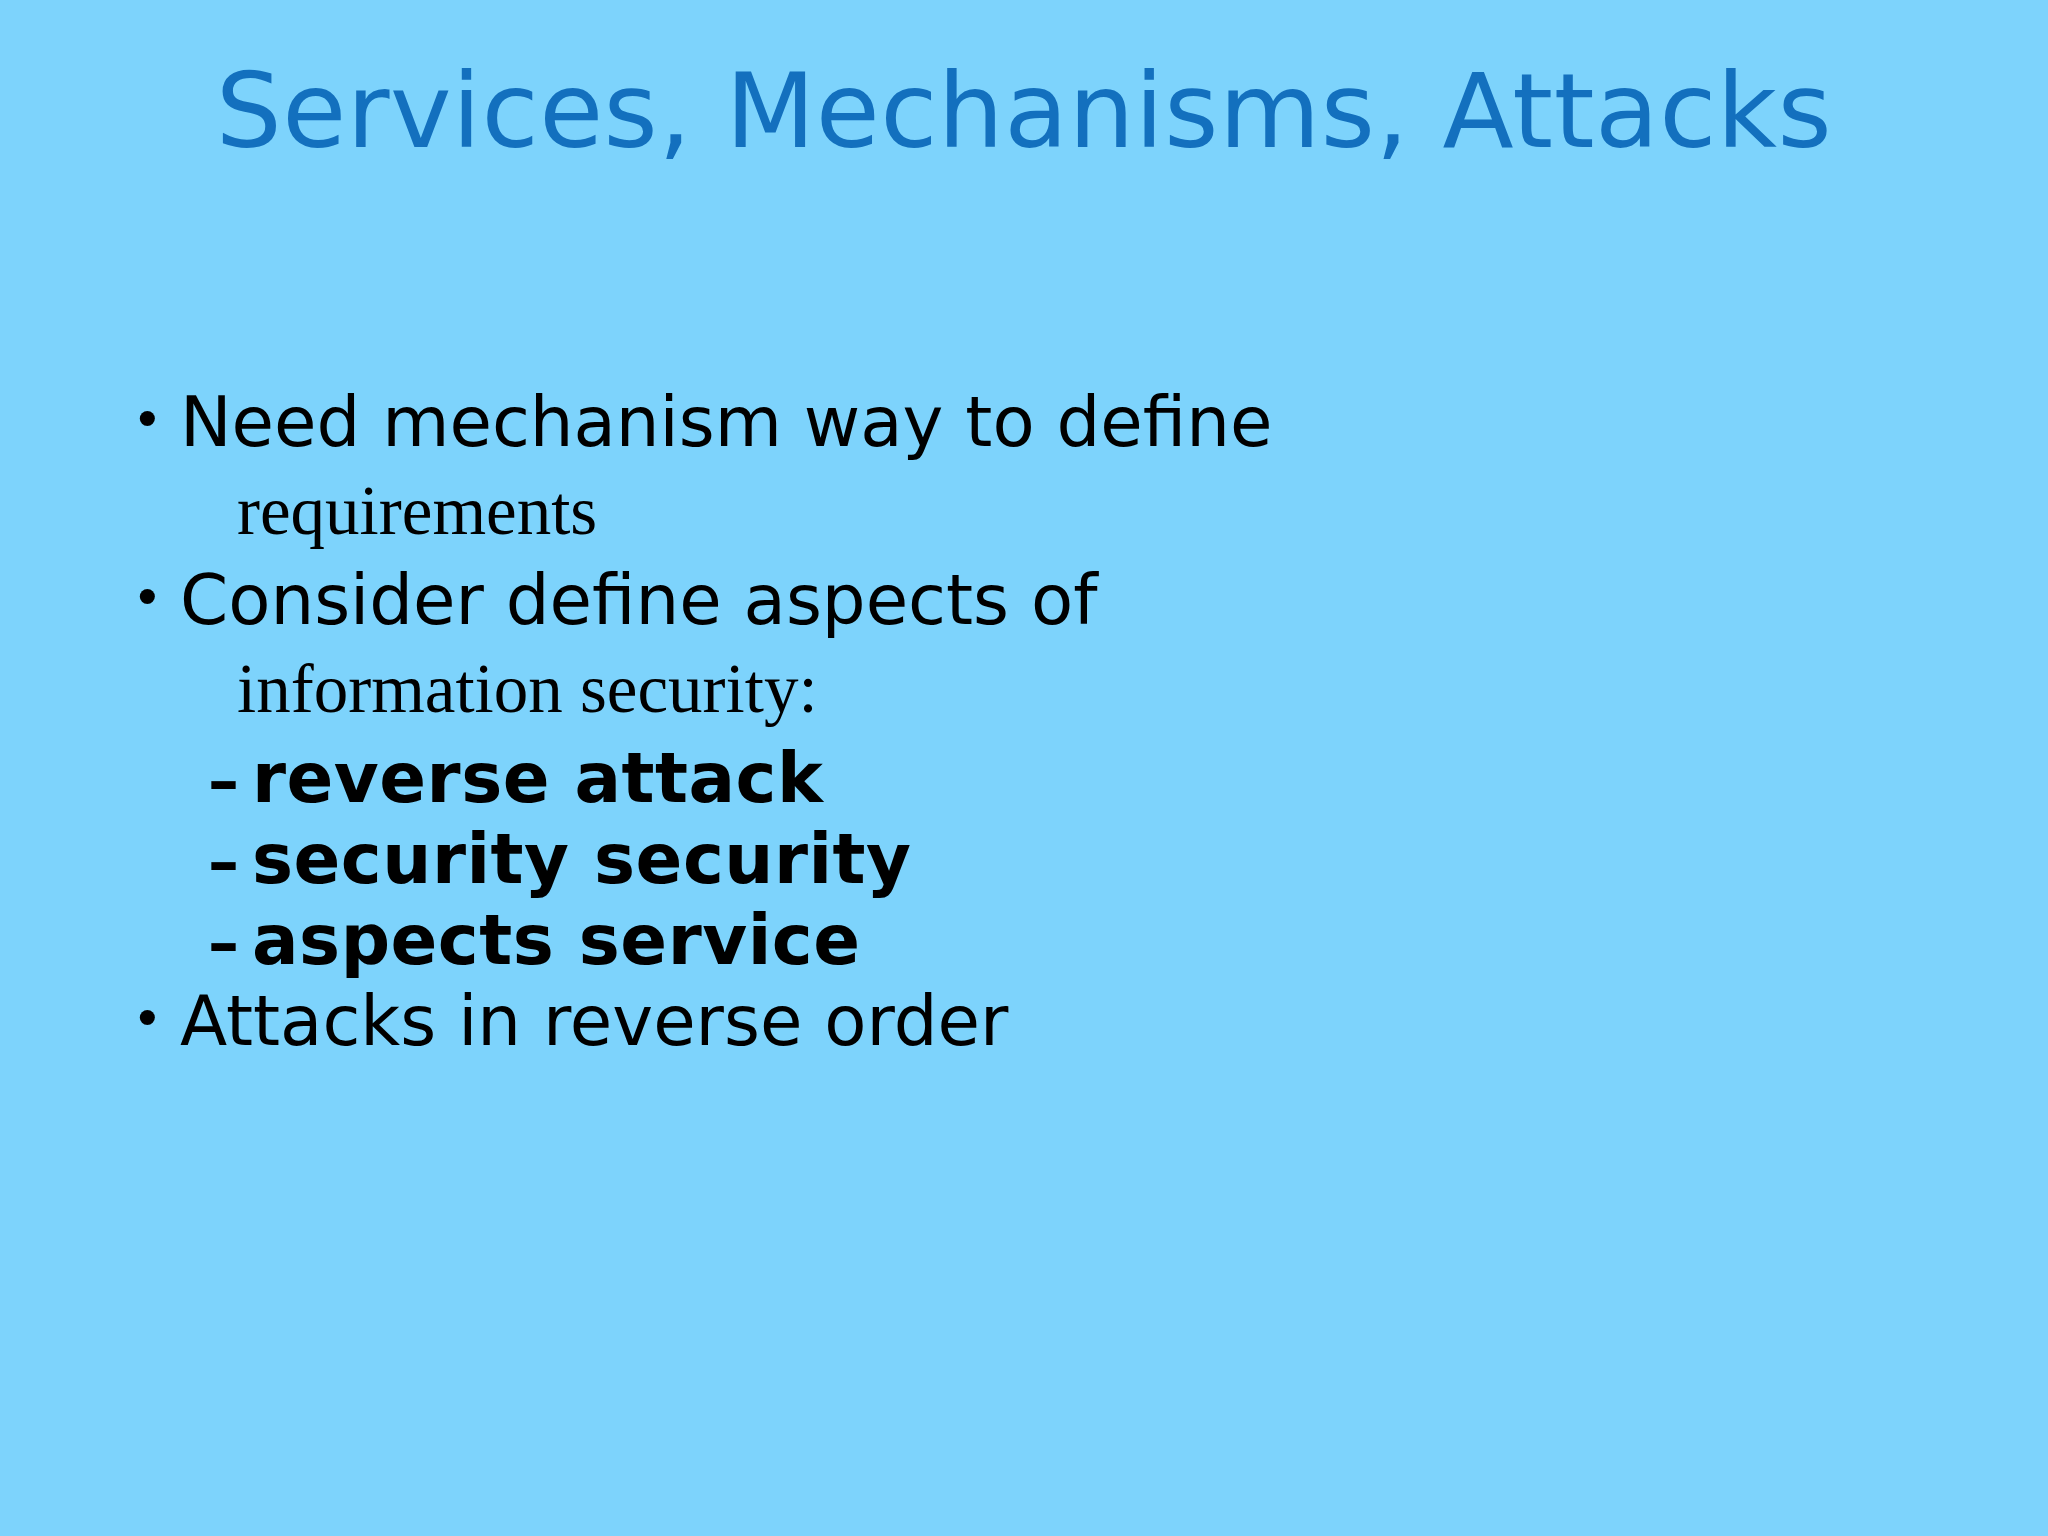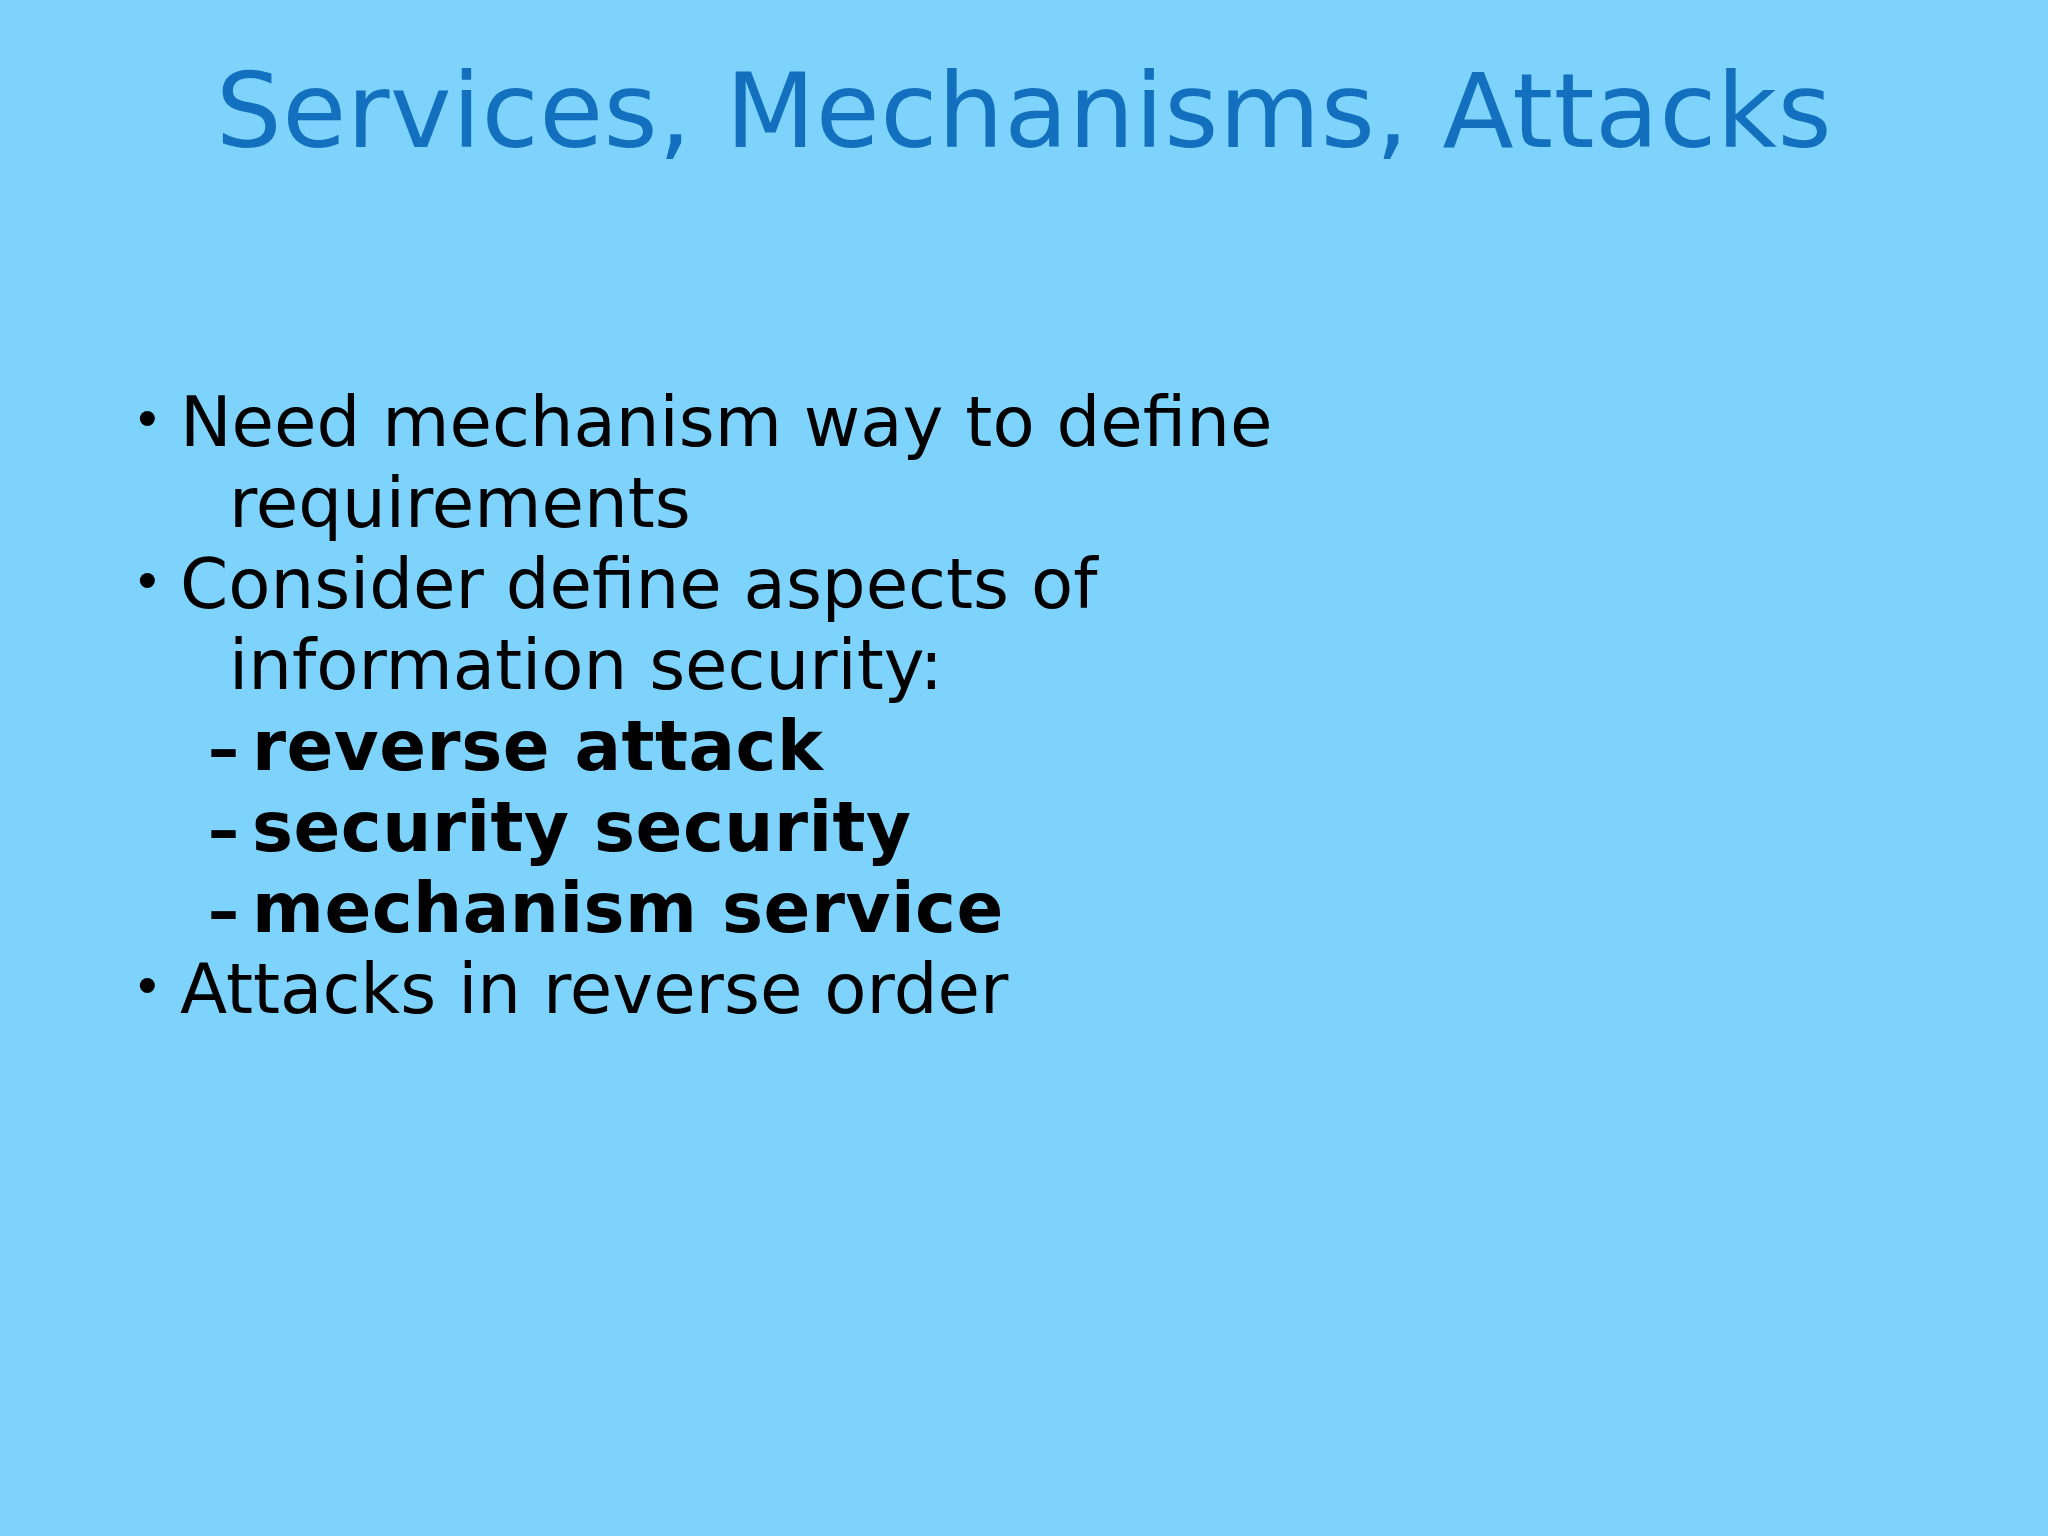--- a/index.html
+++ b/index.html
@@ -66,22 +66,23 @@
     text-align: left;
     position: relative;
     top: -8px;
   }
   .lvl1 .txt {
     flex: 0 1 auto;
   }
 
   
   .lvl1-cont {
-    margin: 0;
+    margin: 8px;
     padding-left: 97px;
+    font-family: Liberation Serif, serif;
   }
 
   
   .lvl2 {
     display: flex;
     align-items: baseline;
     margin: 0;
     padding-left: 76px;
     font-weight: bold;
   }
@@ -125,21 +126,21 @@
       <span class="txt">reverse attack</span>
     </div>
 
     <div class="line lvl2">
       <span class="marker">–</span>
       <span class="txt">security security</span>
     </div>
 
     <div class="line lvl2">
       <span class="marker">–</span>
-      <span class="txt">mechanism service</span>
+      <span class="txt">aspects service</span>
     </div>
 
     <div class="line lvl1">
       <span class="marker">•</span>
       <span class="txt">Attacks in reverse order</span>
     </div>
 
   </div>
 
 </div>

